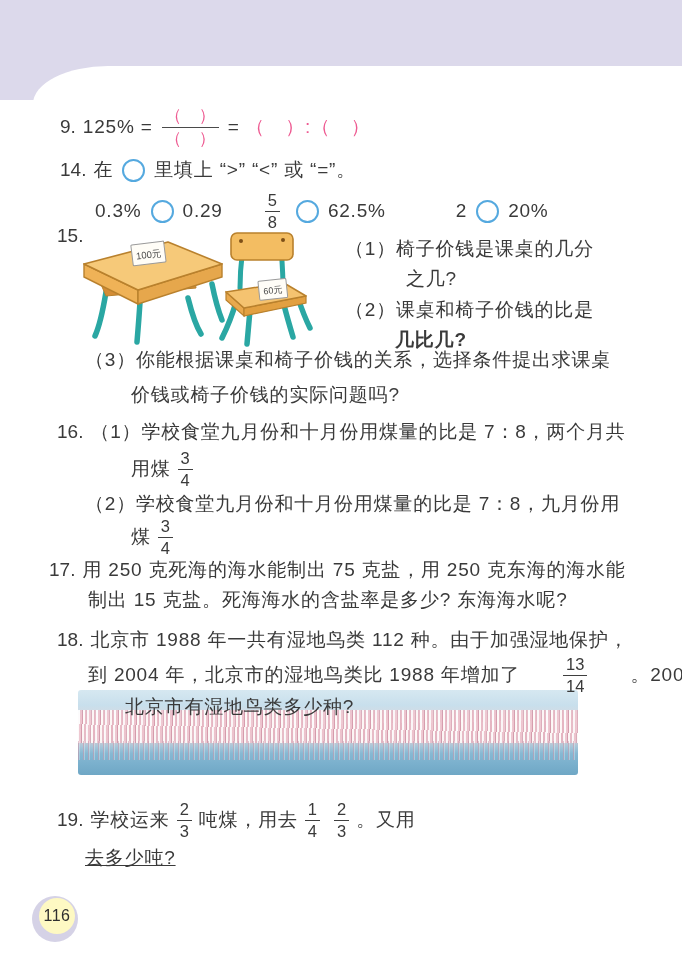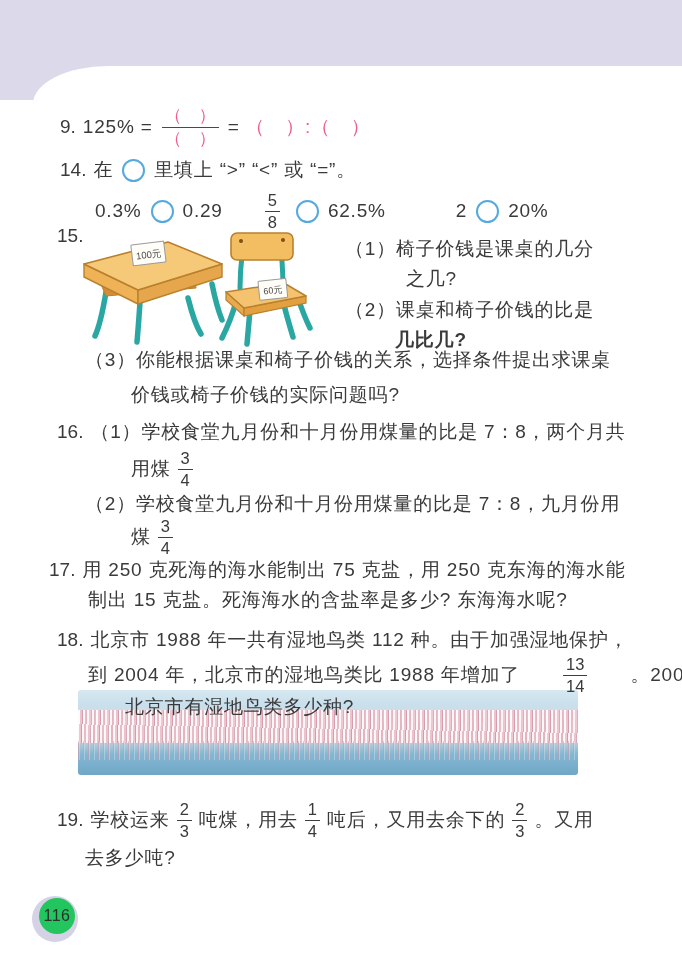--- a/index.html
+++ b/index.html
@@ -31,21 +31,21 @@
     content:"";position:absolute;left:0;top:24%;width:100%;height:38%;
     background:
       repeating-linear-gradient(92deg,rgba(255,255,255,0.85) 0 2px,rgba(238,196,206,0.85) 2px 4px,rgba(203,130,152,0.55) 4px 5px,rgba(255,252,250,0.9) 5px 7px,rgba(229,179,192,0.8) 7px 9px),
       repeating-linear-gradient(88deg,rgba(255,255,255,0.4) 0 3px,rgba(221,160,176,0.35) 3px 6px);
   }
   .photo::after{
     content:"";position:absolute;left:0;top:60%;width:100%;height:22%;
     background:repeating-linear-gradient(90deg,rgba(206,147,165,0.5) 0 1px,rgba(255,255,255,0.28) 1px 2px,rgba(0,0,0,0) 2px 5px);
   }
   .page-badge{position:absolute;left:32px;top:896px;width:46px;height:46px;border-radius:50%;background:#d5d2e6;z-index:3;}
-  .page-badge .inner{position:absolute;left:7px;top:2px;width:36px;height:36px;border-radius:50%;background:#22c55e;
+  .page-badge .inner{position:absolute;left:7px;top:2px;width:36px;height:36px;border-radius:50%;background:#fef9c3;
     display:flex;align-items:center;justify-content:center;font-size:16px;color:#2f2f2f;letter-spacing:0.5px;}
 </style>
 </head>
 <body>
 
 <div class="header-band"></div>
 <div class="content-sheet"></div>
 
 <div class="row" style="top:104px;left:60px;height:46px;">
   <span class="num">9.</span>
@@ -195,26 +195,25 @@
   <span>学校运来</span>
   <span class="frac">
     <span class="fn">2</span>
     <span class="fd">3</span>
   </span>
   <span>吨煤，用去</span>
   <span class="frac">
     <span class="fn">1</span>
     <span class="fd">4</span>
   </span>
-  <span>吨后，又用去余下的</span>
   <span class="frac">
     <span class="fn">2</span>
     <span class="fd">3</span>
   </span>
   <span>。又用</span>
 </div>
-<div class="row" style="top:845px;left:85px;">
+<div class="row" style="top:845px;left:85px;text-decoration:underline;">
   <span>去多少吨?</span>
 </div>
 
 <div class="page-badge">
   <div class="inner">116</div>
 </div>
 
 </body></html>

